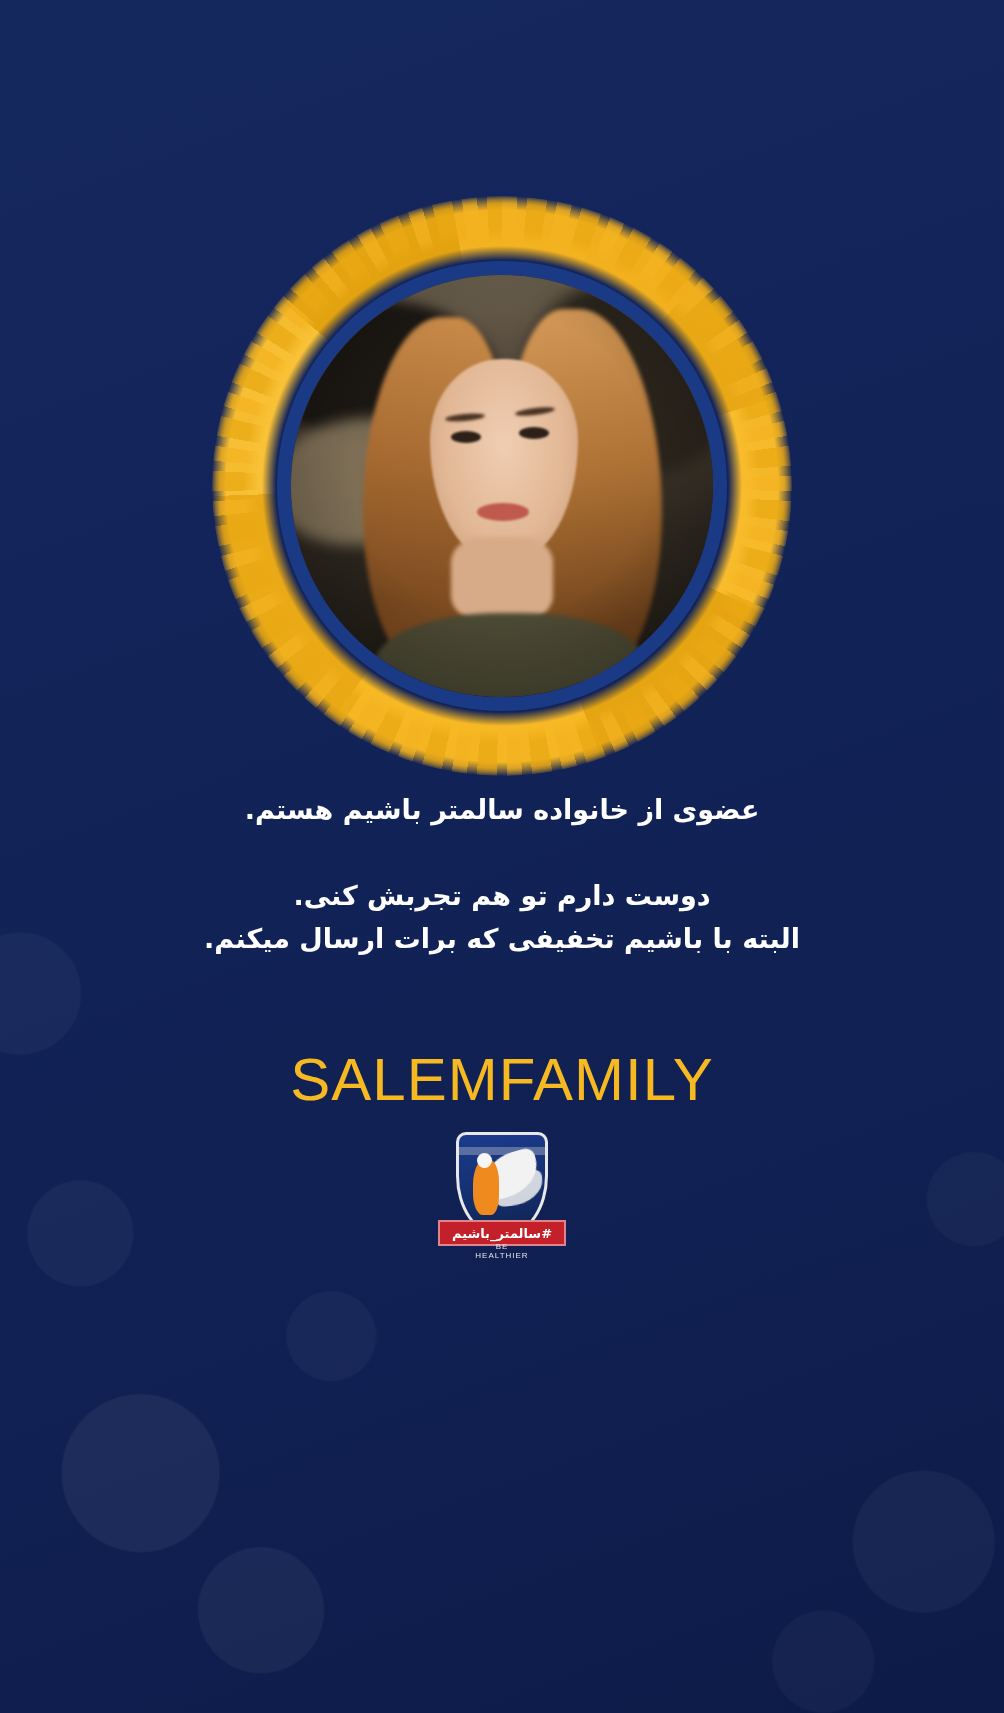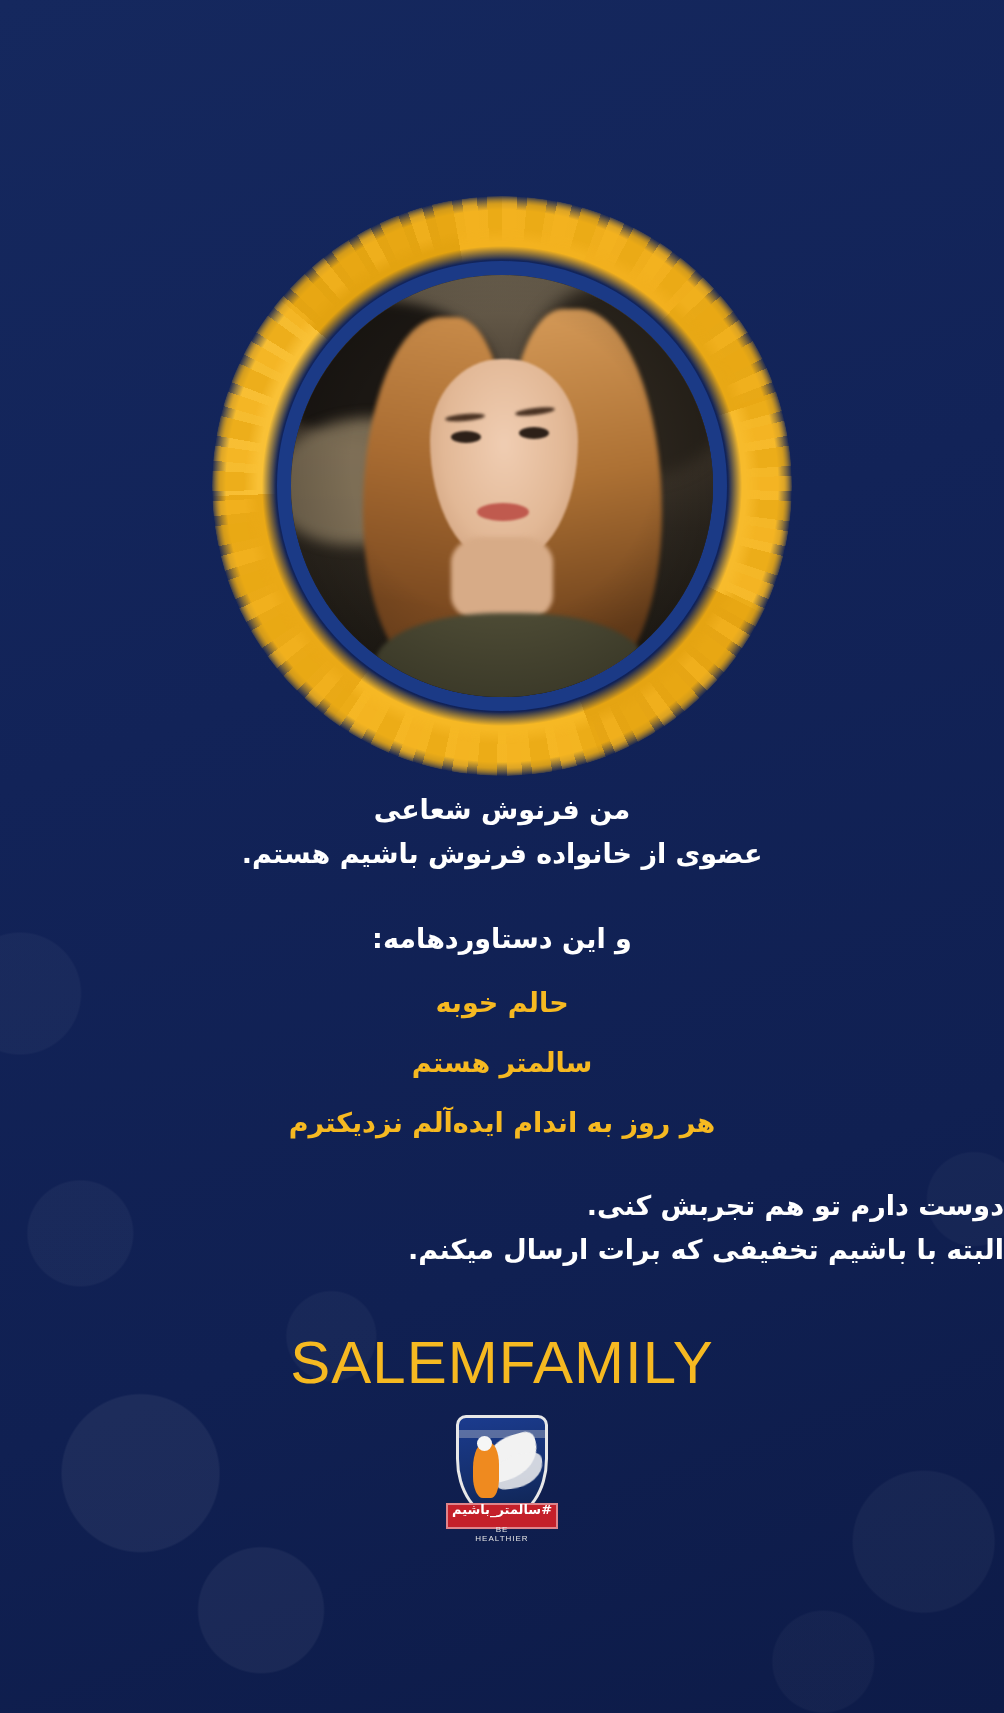--- a/index.html
+++ b/index.html
@@ -212,21 +212,21 @@
   .gold  { color: #f6b921; }
 
   .intro .line { font-size: 27px; }
   .intro { margin-bottom: 42px; }
 
   .ach-head { font-size: 27px; margin-bottom: 20px; }
   .ach-list .line { font-size: 27px; margin-bottom: 16px; }
   .ach-list { margin-bottom: 40px; }
 
   .invite .line { font-size: 27px; }
-  .invite { margin-bottom: 56px; text-align: right; }
+  .invite { margin-bottom: 84px; }
 
   .brand {
     font-family: "Liberation Sans", "DejaVu Sans", sans-serif;
     font-size: 60px;
     letter-spacing: 1px;
     color: #f6b921;
     font-weight: 400;
     direction: ltr;
     margin-bottom: 18px;
   }
@@ -286,27 +286,27 @@
     left: 18px; top: 18px;
     width: 15px; height: 15px;
     background: #f6f6f6;
     border-radius: 50%;
   }
   .logo-ribbon {
     position: absolute;
     left: 50%;
     transform: translateX(-50%);
     bottom: 14px;
-    width: 112px;
+    width: 128px;
     height: 26px;
     background: #c4202a;
     border-radius: 0;
     box-shadow: 0 0 0 2px rgba(255,255,255,0.45) inset;
     display: flex;
-    align-items: flex-start;
+    align-items: center;
     justify-content: center;
   }
   .logo-ribbon span {
     font-size: 13px;
     color: #ffffff;
     font-weight: bold;
     line-height: 1;
   }
   .logo-tag {
     position: absolute;
@@ -346,32 +346,23 @@
         <div class="ph-neck"></div>
         <div class="ph-shoulder"></div>
         <div class="ph-vignette"></div>
       </div>
     </div>
   </div>
 
   <div class="copy">
 
     <div class="block intro">
-      <div class="line white">من فرنوش شعاعی</div>
-      <div class="line white">عضوی از خانواده فرنوش باشیم هستم.</div>
+      <div class="line white">عضوی از خانواده سالمتر باشیم هستم.</div>
     </div>
 
-    <div class="block">
-      <div class="line white ach-head">و این دستاوردهامه:</div>
-      <div class="ach-list">
-        <div class="line gold">حالم خوبه</div>
-        <div class="line gold">سالمتر هستم</div>
-        <div class="line gold">هر روز به اندام ایده‌آلم  نزدیکترم</div>
-      </div>
-    </div>
 
     <div class="block invite">
       <div class="line white">دوست دارم تو هم تجربش کنی.</div>
       <div class="line white">البته با باشیم تخفیفی که برات ارسال میکنم.</div>
     </div>
 
     <div class="brand">SALEMFAMILY</div>
 
     <div class="logo-wrap">
       <div class="shield">

